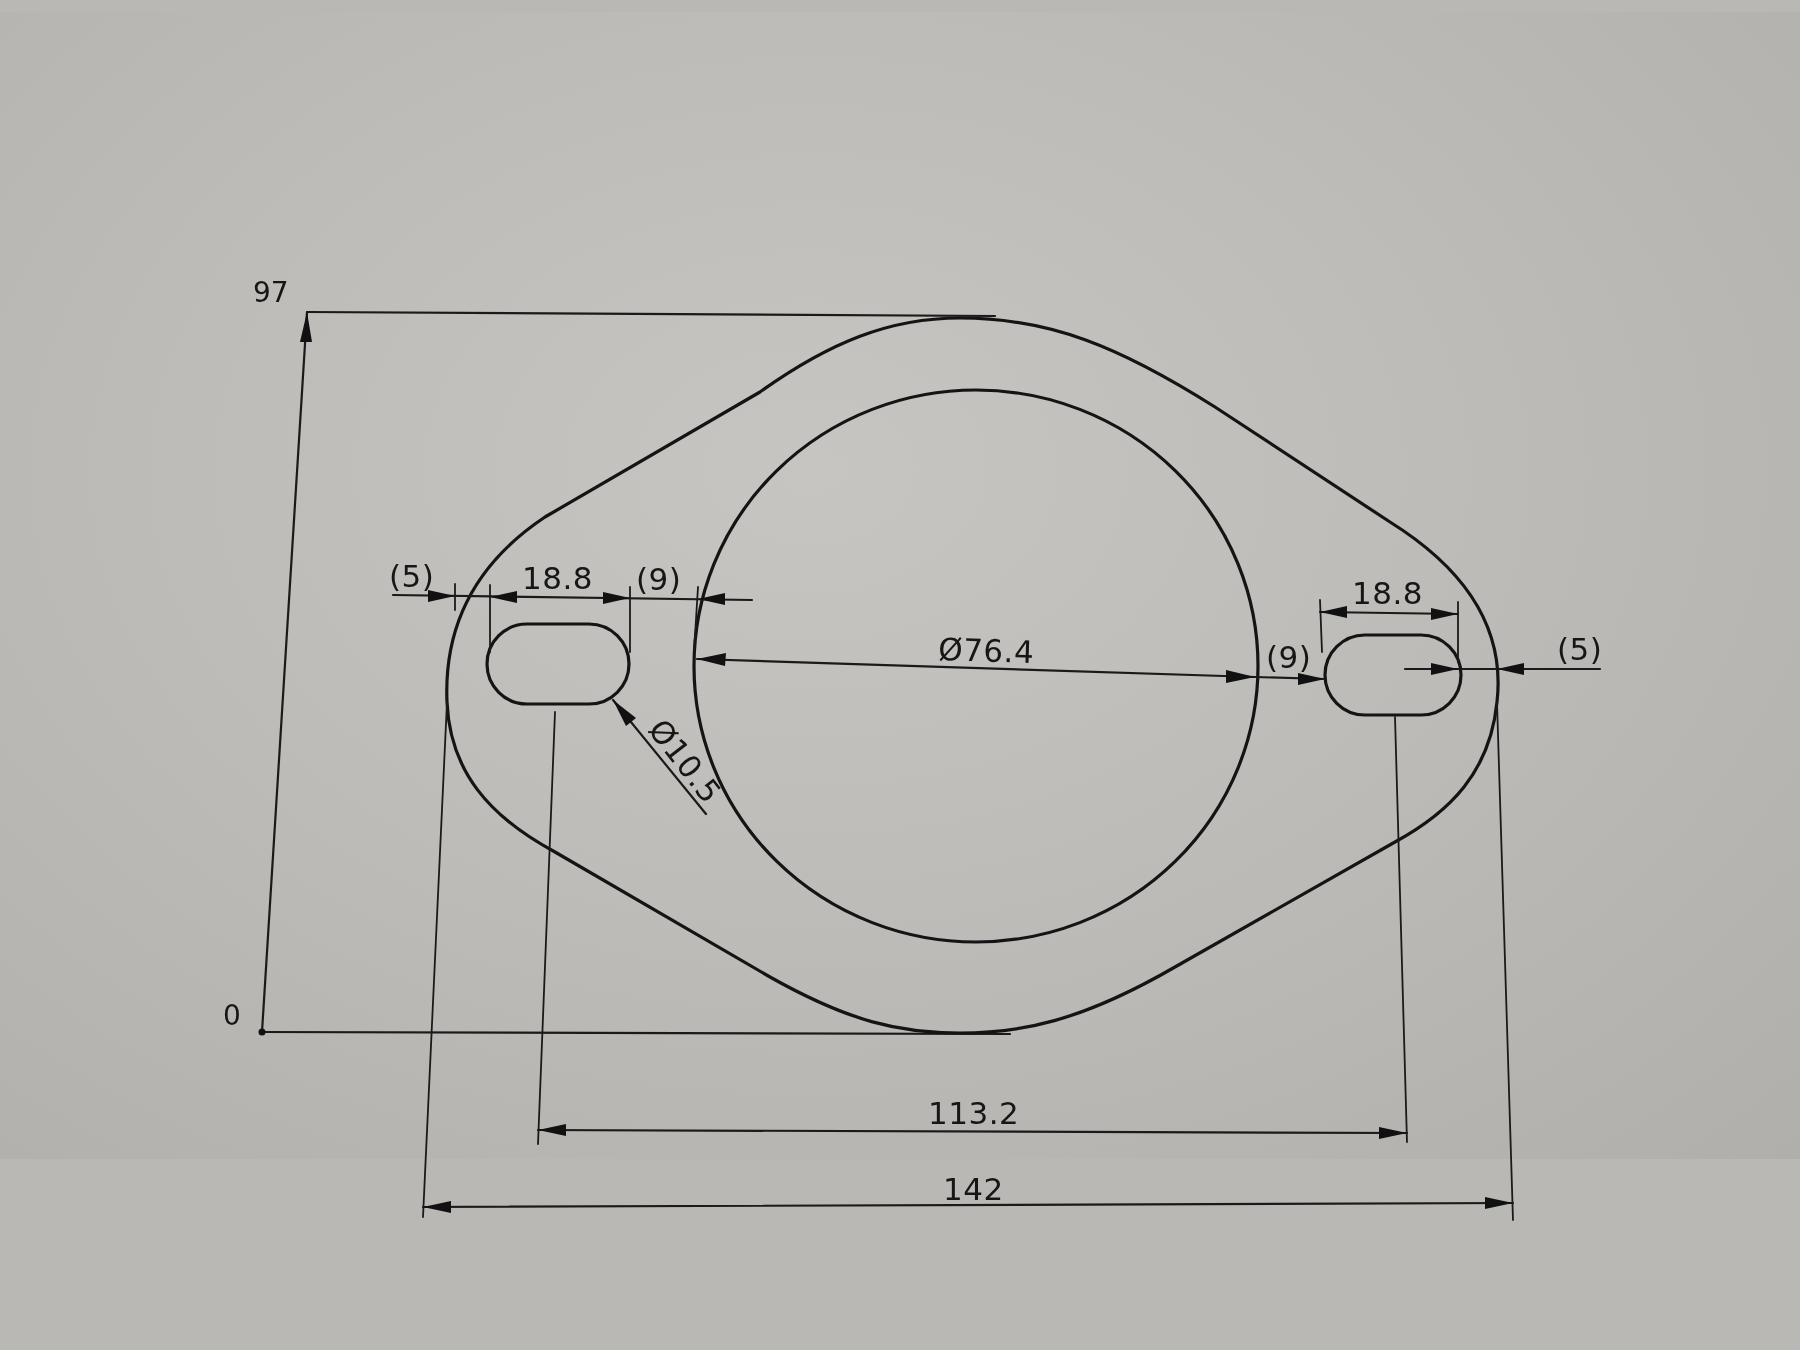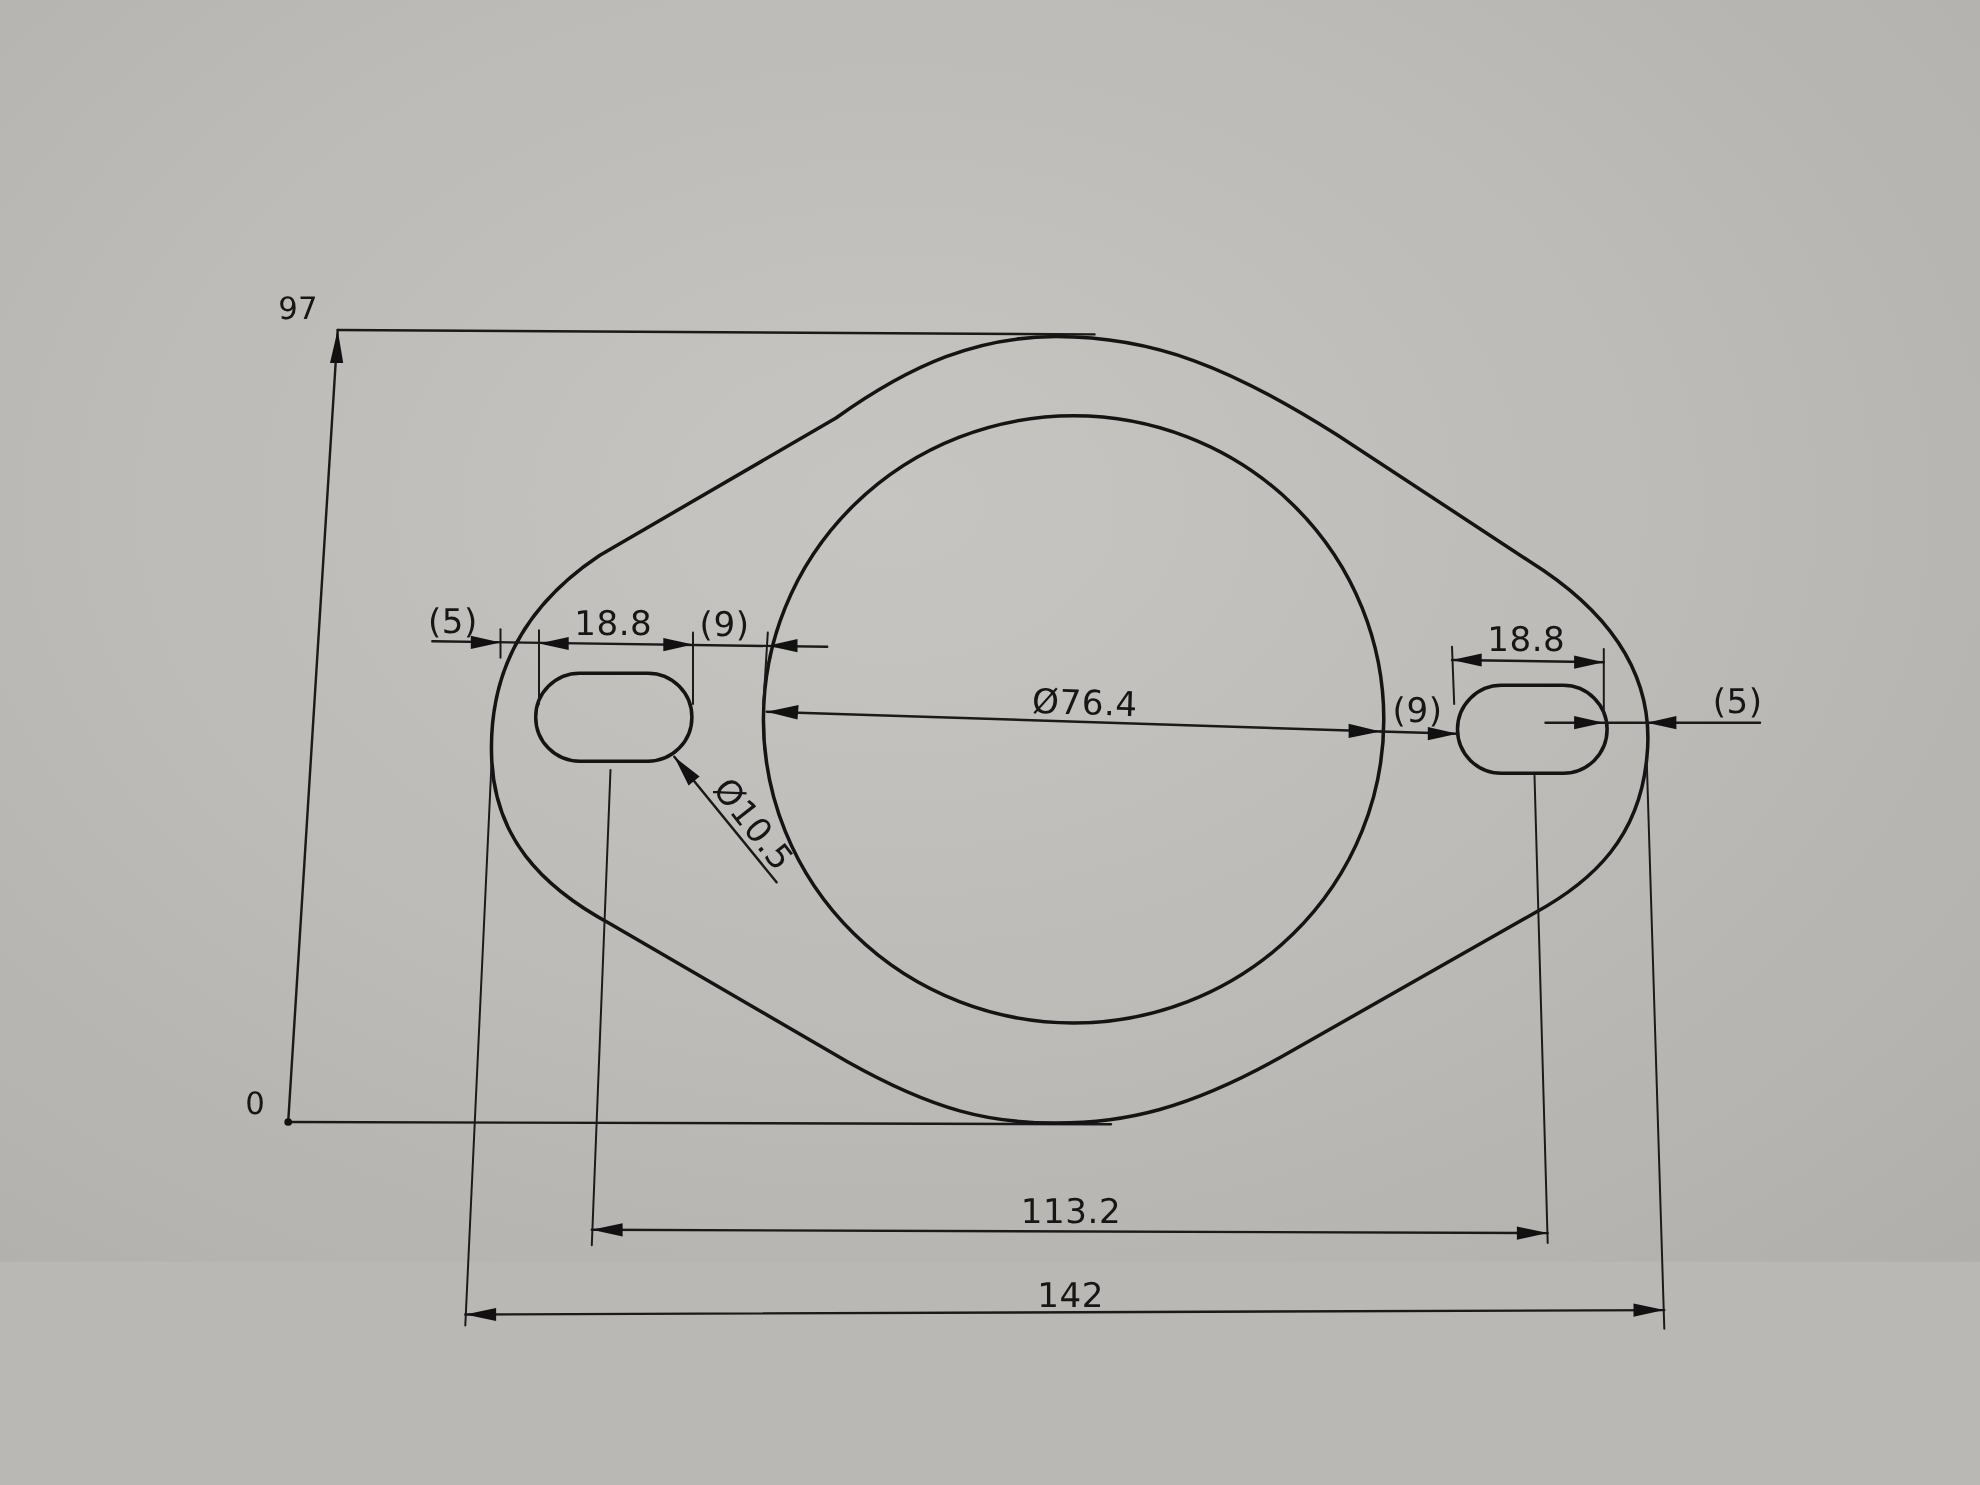--- a/index.html
+++ b/index.html
@@ -5,21 +5,21 @@
     html, body {
       margin: 0;
       padding: 0;
       width: 1800px;
       height: 1350px;
       overflow: hidden;
       background: #b9b8b5;
     }
     .paper {
       position: absolute;
-      left: 0; top: 0;
+      left: 0; top: 12px;
       width: 1800px; height: 1147px;
       background: radial-gradient(ellipse at 45% 40%, #c6c5c2 0%, #bdbcb9 45%, #b0afac 100%);
     }
     svg.drawing {
       position: absolute;
       left: 0; top: 0;
       width: 1800px;
       height: 1350px;
     }
     .geo { fill: none; stroke: #141414; stroke-width: 3.2; stroke-linecap: round; stroke-linejoin: round; }

